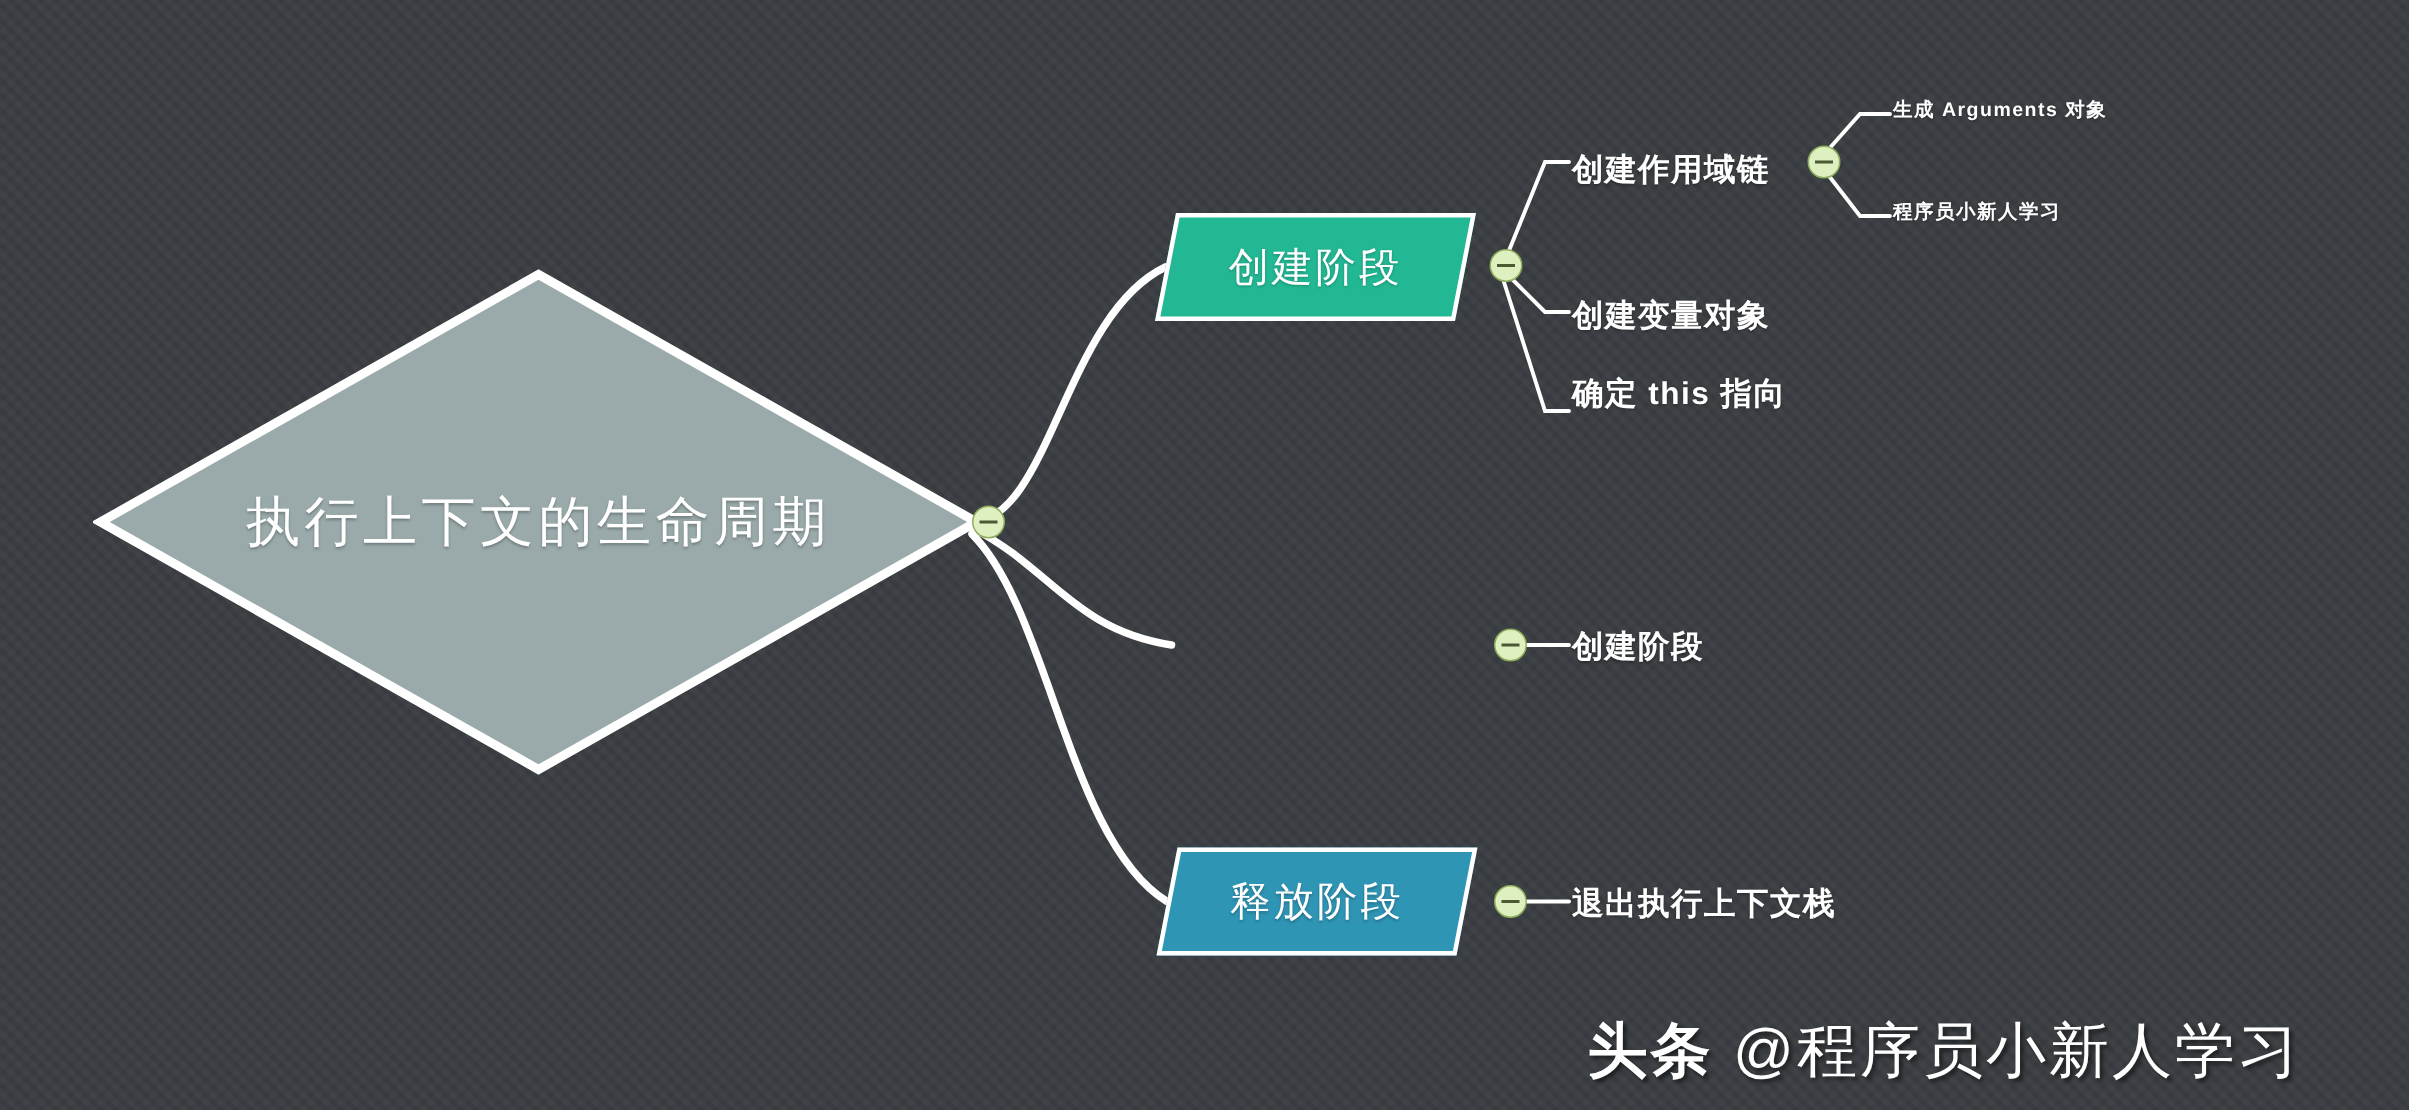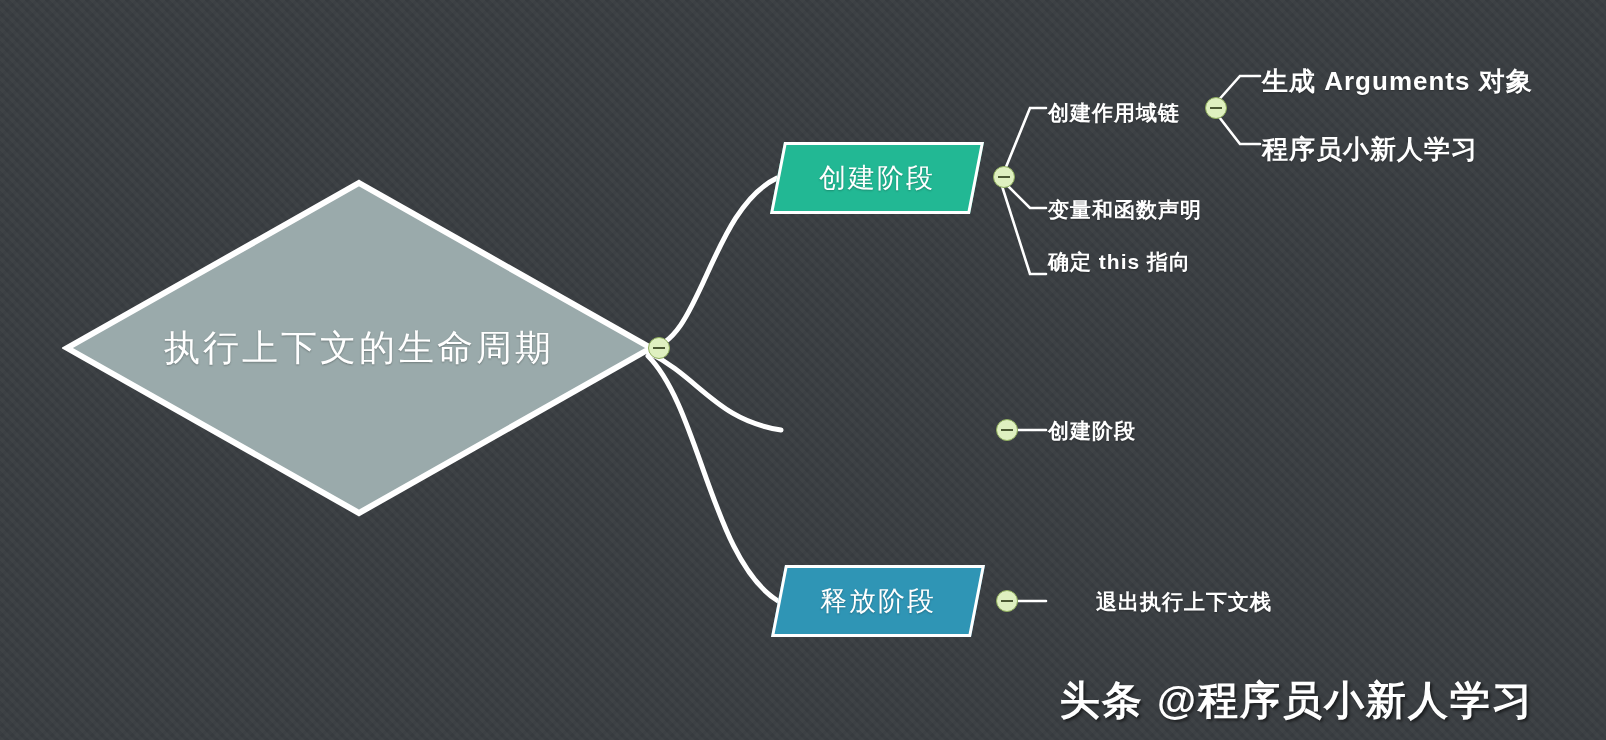--- a/index.html
+++ b/index.html
@@ -99,29 +99,29 @@
   
   .leaf {
     position: absolute;
     color: #ffffff;
     font-size: 21px;
     letter-spacing: 1px;
     white-space: nowrap;
     text-shadow: 0 1px 2px rgba(0,0,0,0.3);
     font-weight: bold;
   }
-  .leaf.lvl3 { font-size: 26px; }
+  .leaf.lvl3 { font-size: 13px; }
 
   #leaf-var    { left: 1048px; top: 99px; }
   #leaf-scope  { left: 1048px; top: 196px; }
   #leaf-this   { left: 1048px; top: 248px; }
   #leaf-args   { left: 1262px; top: 64px; }
   #leaf-decl   { left: 1262px; top: 132px; }
   #leaf-run    { left: 1048px; top: 417px; }
-  #leaf-pop    { left: 1048px; top: 588px; margin-left: 48px; }
+  #leaf-pop    { left: 1048px; top: 588px; }
 
   
   .toggle {
     position: absolute;
     width: 22px;
     height: 22px;
     border-radius: 50%;
     background: #dff0c0;
     border: 1px solid #8fae5d;
     box-sizing: border-box;
@@ -147,21 +147,21 @@
     position: absolute;
     right: 72px;
     bottom: 12px;
     color: #ffffff;
     font-size: 40px;
     letter-spacing: 2px;
     white-space: nowrap;
     text-shadow: 2px 2px 3px rgba(0,0,0,0.55);
   }
   #watermark .wm-brand { font-weight: bold; }
-  #watermark .wm-handle { font-weight: bold; }
+  #watermark .wm-handle { font-weight: normal; }
 </style>
 </head>
 <body>
 
 <div id="canvas">
 
   <svg id="edges" viewBox="0 0 1606 740" xmlns="http://www.w3.org/2000/svg">
     <g fill="none" stroke="#ffffff" stroke-linecap="round">
 
       <path d="M 648 348 C 700 346 710 210 777 178" stroke-width="5"></path>
@@ -195,21 +195,21 @@
     <div class="ptext">创建阶段</div>
   </div>
 
 
   <div class="phase" id="phase-free">
     <div class="skew" style="background:#2f95b5;"></div>
     <div class="ptext">释放阶段</div>
   </div>
 
   <div class="leaf" id="leaf-var">创建作用域链</div>
-  <div class="leaf" id="leaf-scope">变量和函数声明</div>
+  <div class="leaf" id="leaf-scope">创建变量对象</div>
   <div class="leaf" id="leaf-this">确定 this 指向</div>
 
   <div class="leaf lvl3" id="leaf-args">生成 Arguments 对象</div>
   <div class="leaf lvl3" id="leaf-decl">程序员小新人学习</div>
 
   <div class="leaf" id="leaf-run">创建阶段</div>
   <div class="leaf" id="leaf-pop">退出执行上下文栈</div>
 
   <div class="toggle" id="tog-root"></div>
   <div class="toggle" id="tog-create"></div>

